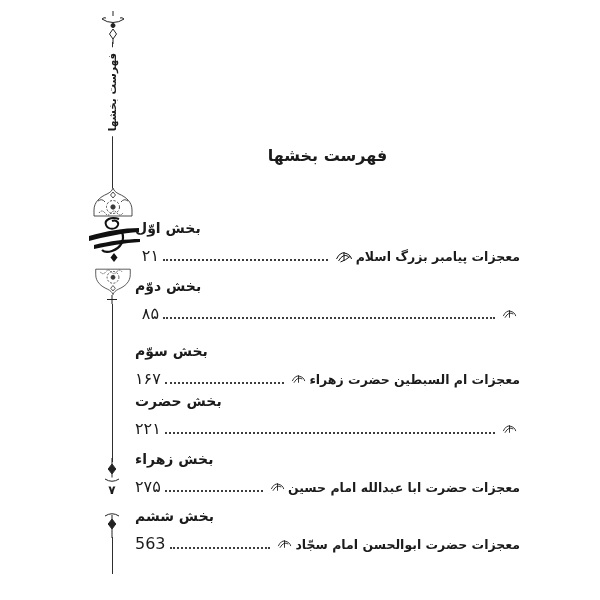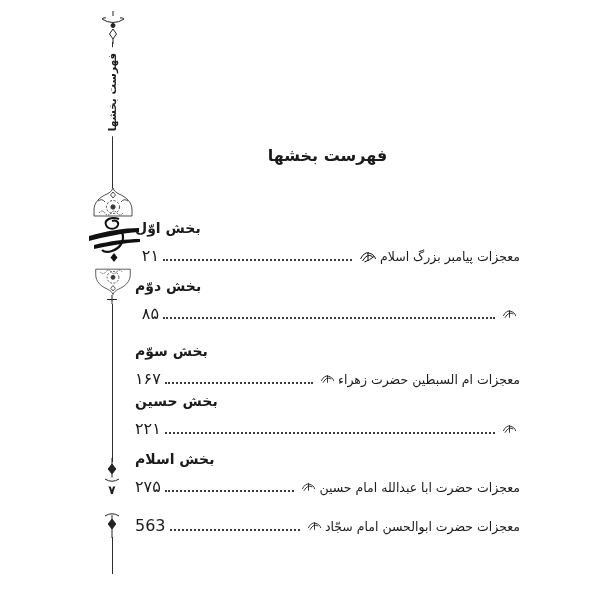--- a/index.html
+++ b/index.html
@@ -36,21 +36,21 @@
     text-align:center;font-weight:bold;font-size:16px;
   }
   .section{position:absolute;left:0;right:0;}
   .section-heading{
     text-align:left;font-weight:bold;font-size:14px;line-height:18px;
   }
   .entry{
     display:flex;direction:rtl;align-items:baseline;
     margin-top:10px;font-size:12.5px;line-height:17px;white-space:nowrap;
   }
-  .entry-title{flex:0 0 auto;}
+  .entry-title{flex:0 0 auto;font-weight:bold;}
   .honorific{flex:0 0 auto;align-self:center;margin:0 3px;display:inline-block;}
   .dots{
     flex:1 1 auto;min-width:12px;height:.7em;
     border-bottom:2px dotted #3d3d3d;margin:0 4px;
   }
   .entry-page{flex:0 0 auto;min-width:24px;font-size:16px;}
 </style>
 </head>
 <body>
 
@@ -176,51 +176,52 @@
             <path d="M3.5 11 q4.5 -8 10 -4.5"></path>
             <path d="M9 2 v9"></path>
           </g>
         </svg>
         <span class="dots"></span>
         <span class="entry-page">۱۶۷</span>
       </div>
     </div>
 
     <div class="section" style="top:392px">
-      <div class="section-heading">بخش حسین</div>
+      <div class="section-heading">بخش حضرت</div>
       <div class="entry">
         <svg class="honorific" width="15" height="12" viewBox="0 0 18 13">
           <g stroke="#111" fill="none" stroke-width="1">
             <path d="M1.5 9 q3.5 -7 8 -6 q6 1.3 7 6"></path>
             <path d="M3.5 11 q4.5 -8 10 -4.5"></path>
             <path d="M9 2 v9"></path>
           </g>
         </svg>
         <span class="dots"></span>
         <span class="entry-page">۲۲۱</span>
       </div>
     </div>
 
     <div class="section" style="top:450px">
-      <div class="section-heading">بخش اسلام</div>
+      <div class="section-heading">بخش زهراء</div>
       <div class="entry">
         <span class="entry-title">معجزات حضرت ابا عبدالله امام حسین</span>
         <svg class="honorific" width="15" height="12" viewBox="0 0 18 13">
           <g stroke="#111" fill="none" stroke-width="1">
             <path d="M1.5 9 q3.5 -7 8 -6 q6 1.3 7 6"></path>
             <path d="M3.5 11 q4.5 -8 10 -4.5"></path>
             <path d="M9 2 v9"></path>
           </g>
         </svg>
         <span class="dots"></span>
         <span class="entry-page">۲۷۵</span>
       </div>
     </div>
 
     <div class="section" style="top:507px">
+      <div class="section-heading">بخش ششم</div>
       <div class="entry">
         <span class="entry-title">معجزات حضرت ابوالحسن امام سجّاد</span>
         <svg class="honorific" width="15" height="12" viewBox="0 0 18 13">
           <g stroke="#111" fill="none" stroke-width="1">
             <path d="M1.5 9 q3.5 -7 8 -6 q6 1.3 7 6"></path>
             <path d="M3.5 11 q4.5 -8 10 -4.5"></path>
             <path d="M9 2 v9"></path>
           </g>
         </svg>
         <span class="dots"></span>

